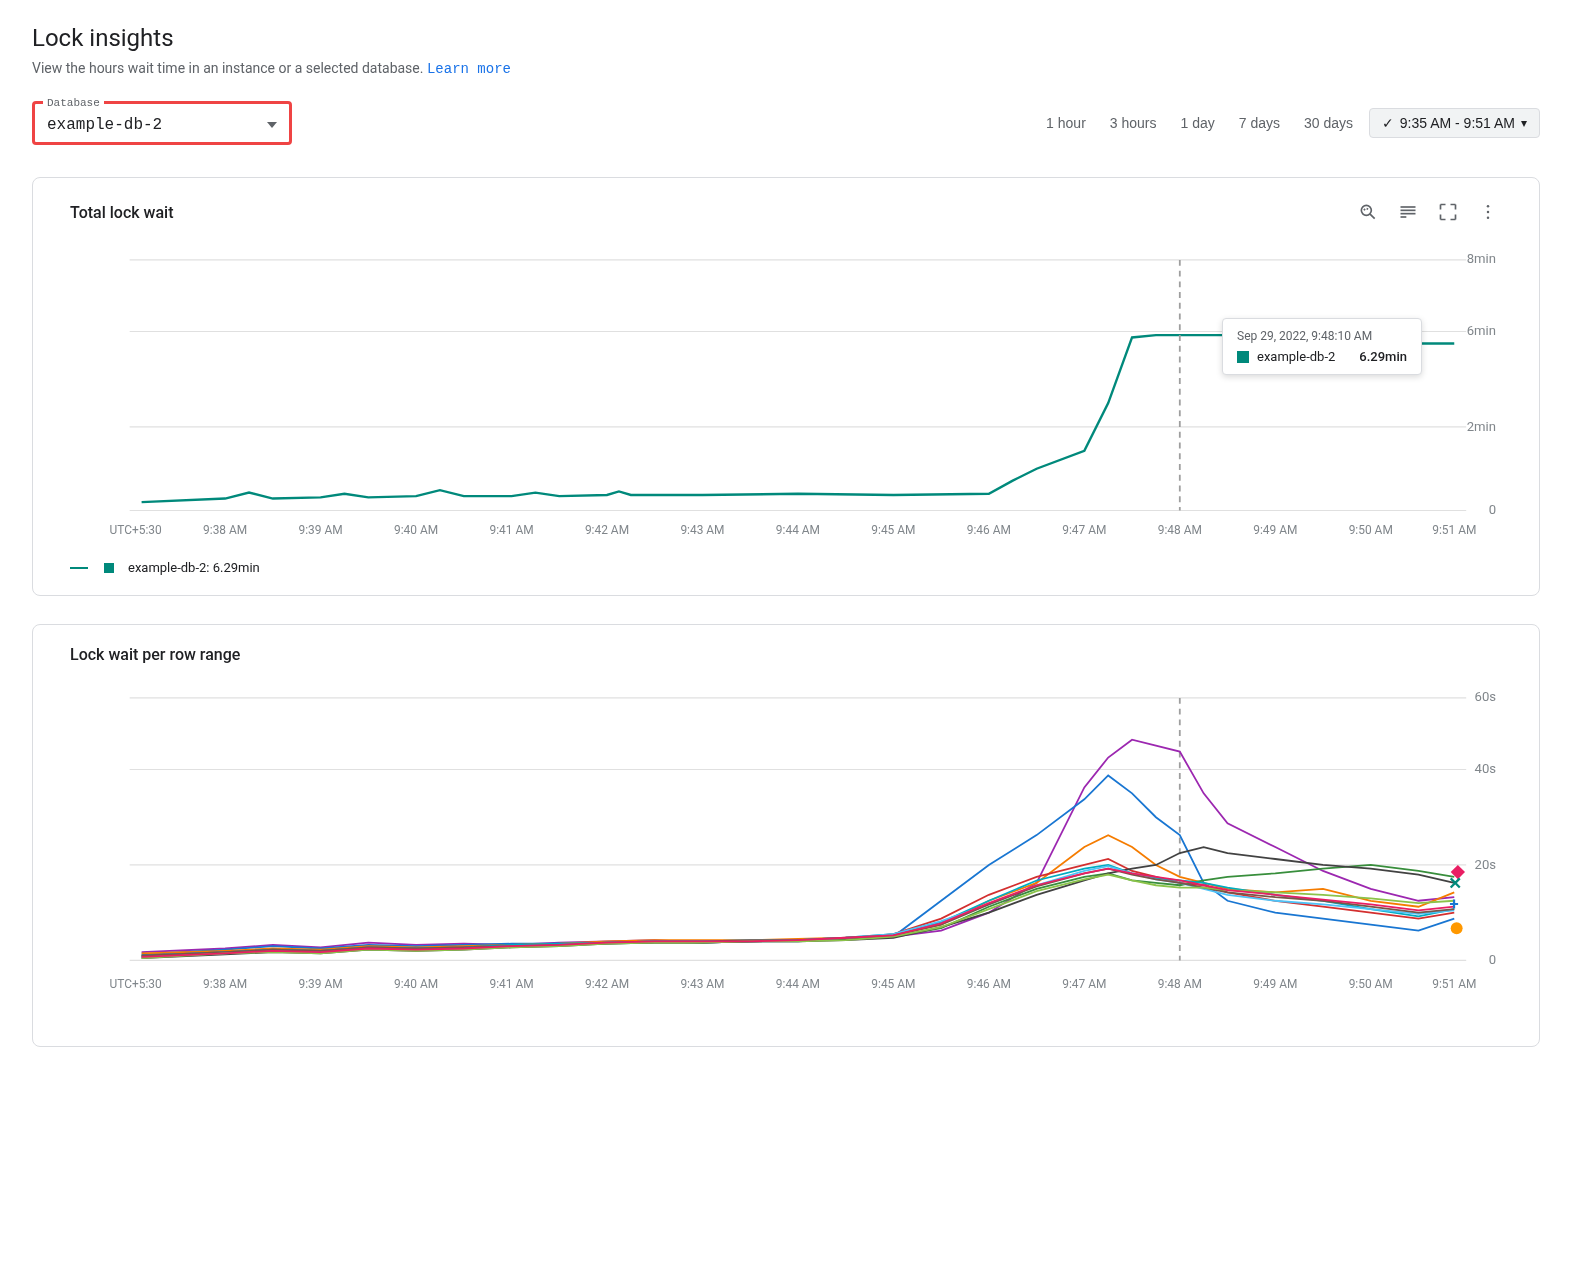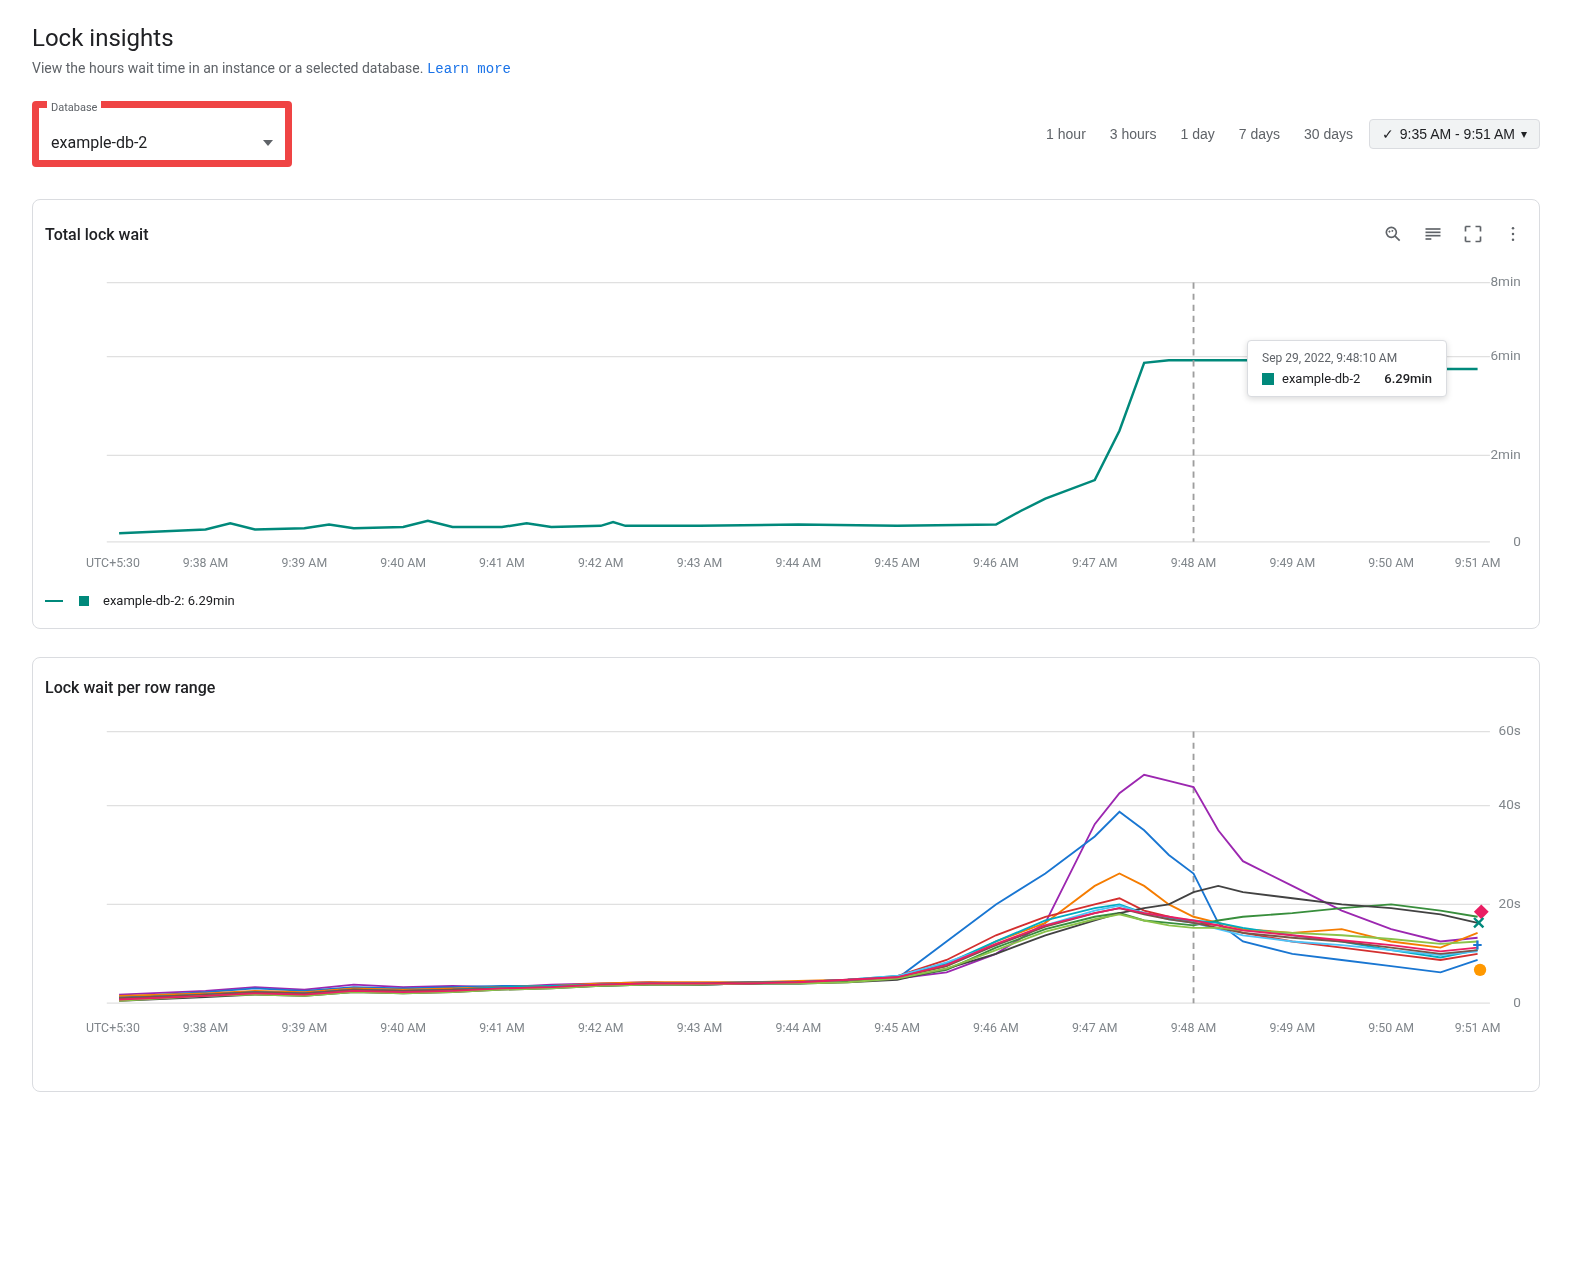--- a/index.html
+++ b/index.html
@@ -25,25 +25,26 @@
       text-decoration: none;
       font-family: Liberation Mono, monospace;
     }
     .controls-row {
       display: flex;
       align-items: center;
       justify-content: space-between;
       margin-bottom: 32px;
     }
     .db-select-wrapper {
-      border: 7px solid #ef4444;
+      border: 3px solid #ef4444;
       border-radius: 4px;
-      padding: 21px 12px 8px;
+      padding: 8px 12px 8px;
       position: relative;
       width: 260px;
+      font-family: Liberation Mono, monospace;
     }
     .db-select-label {
       font-size: 11px;
       color: #5f6368;
       background: #fff;
       position: absolute;
       top: -7px;
       left: 8px;
       padding: 0 4px;
     }
@@ -88,21 +89,21 @@
       padding: 6px 12px;
       display: flex;
       align-items: center;
       gap: 6px;
       color: #202124;
     }
 
     .chart-card {
       border: 1px solid #dadce0;
       border-radius: 8px;
-      padding: 20px 12px;
+      padding: 20px 37px;
       margin-bottom: 28px;
     }
     .chart-header {
       display: flex;
       align-items: center;
       justify-content: space-between;
       margin-bottom: 16px;
     }
     .chart-title {
       font-size: 16px;

